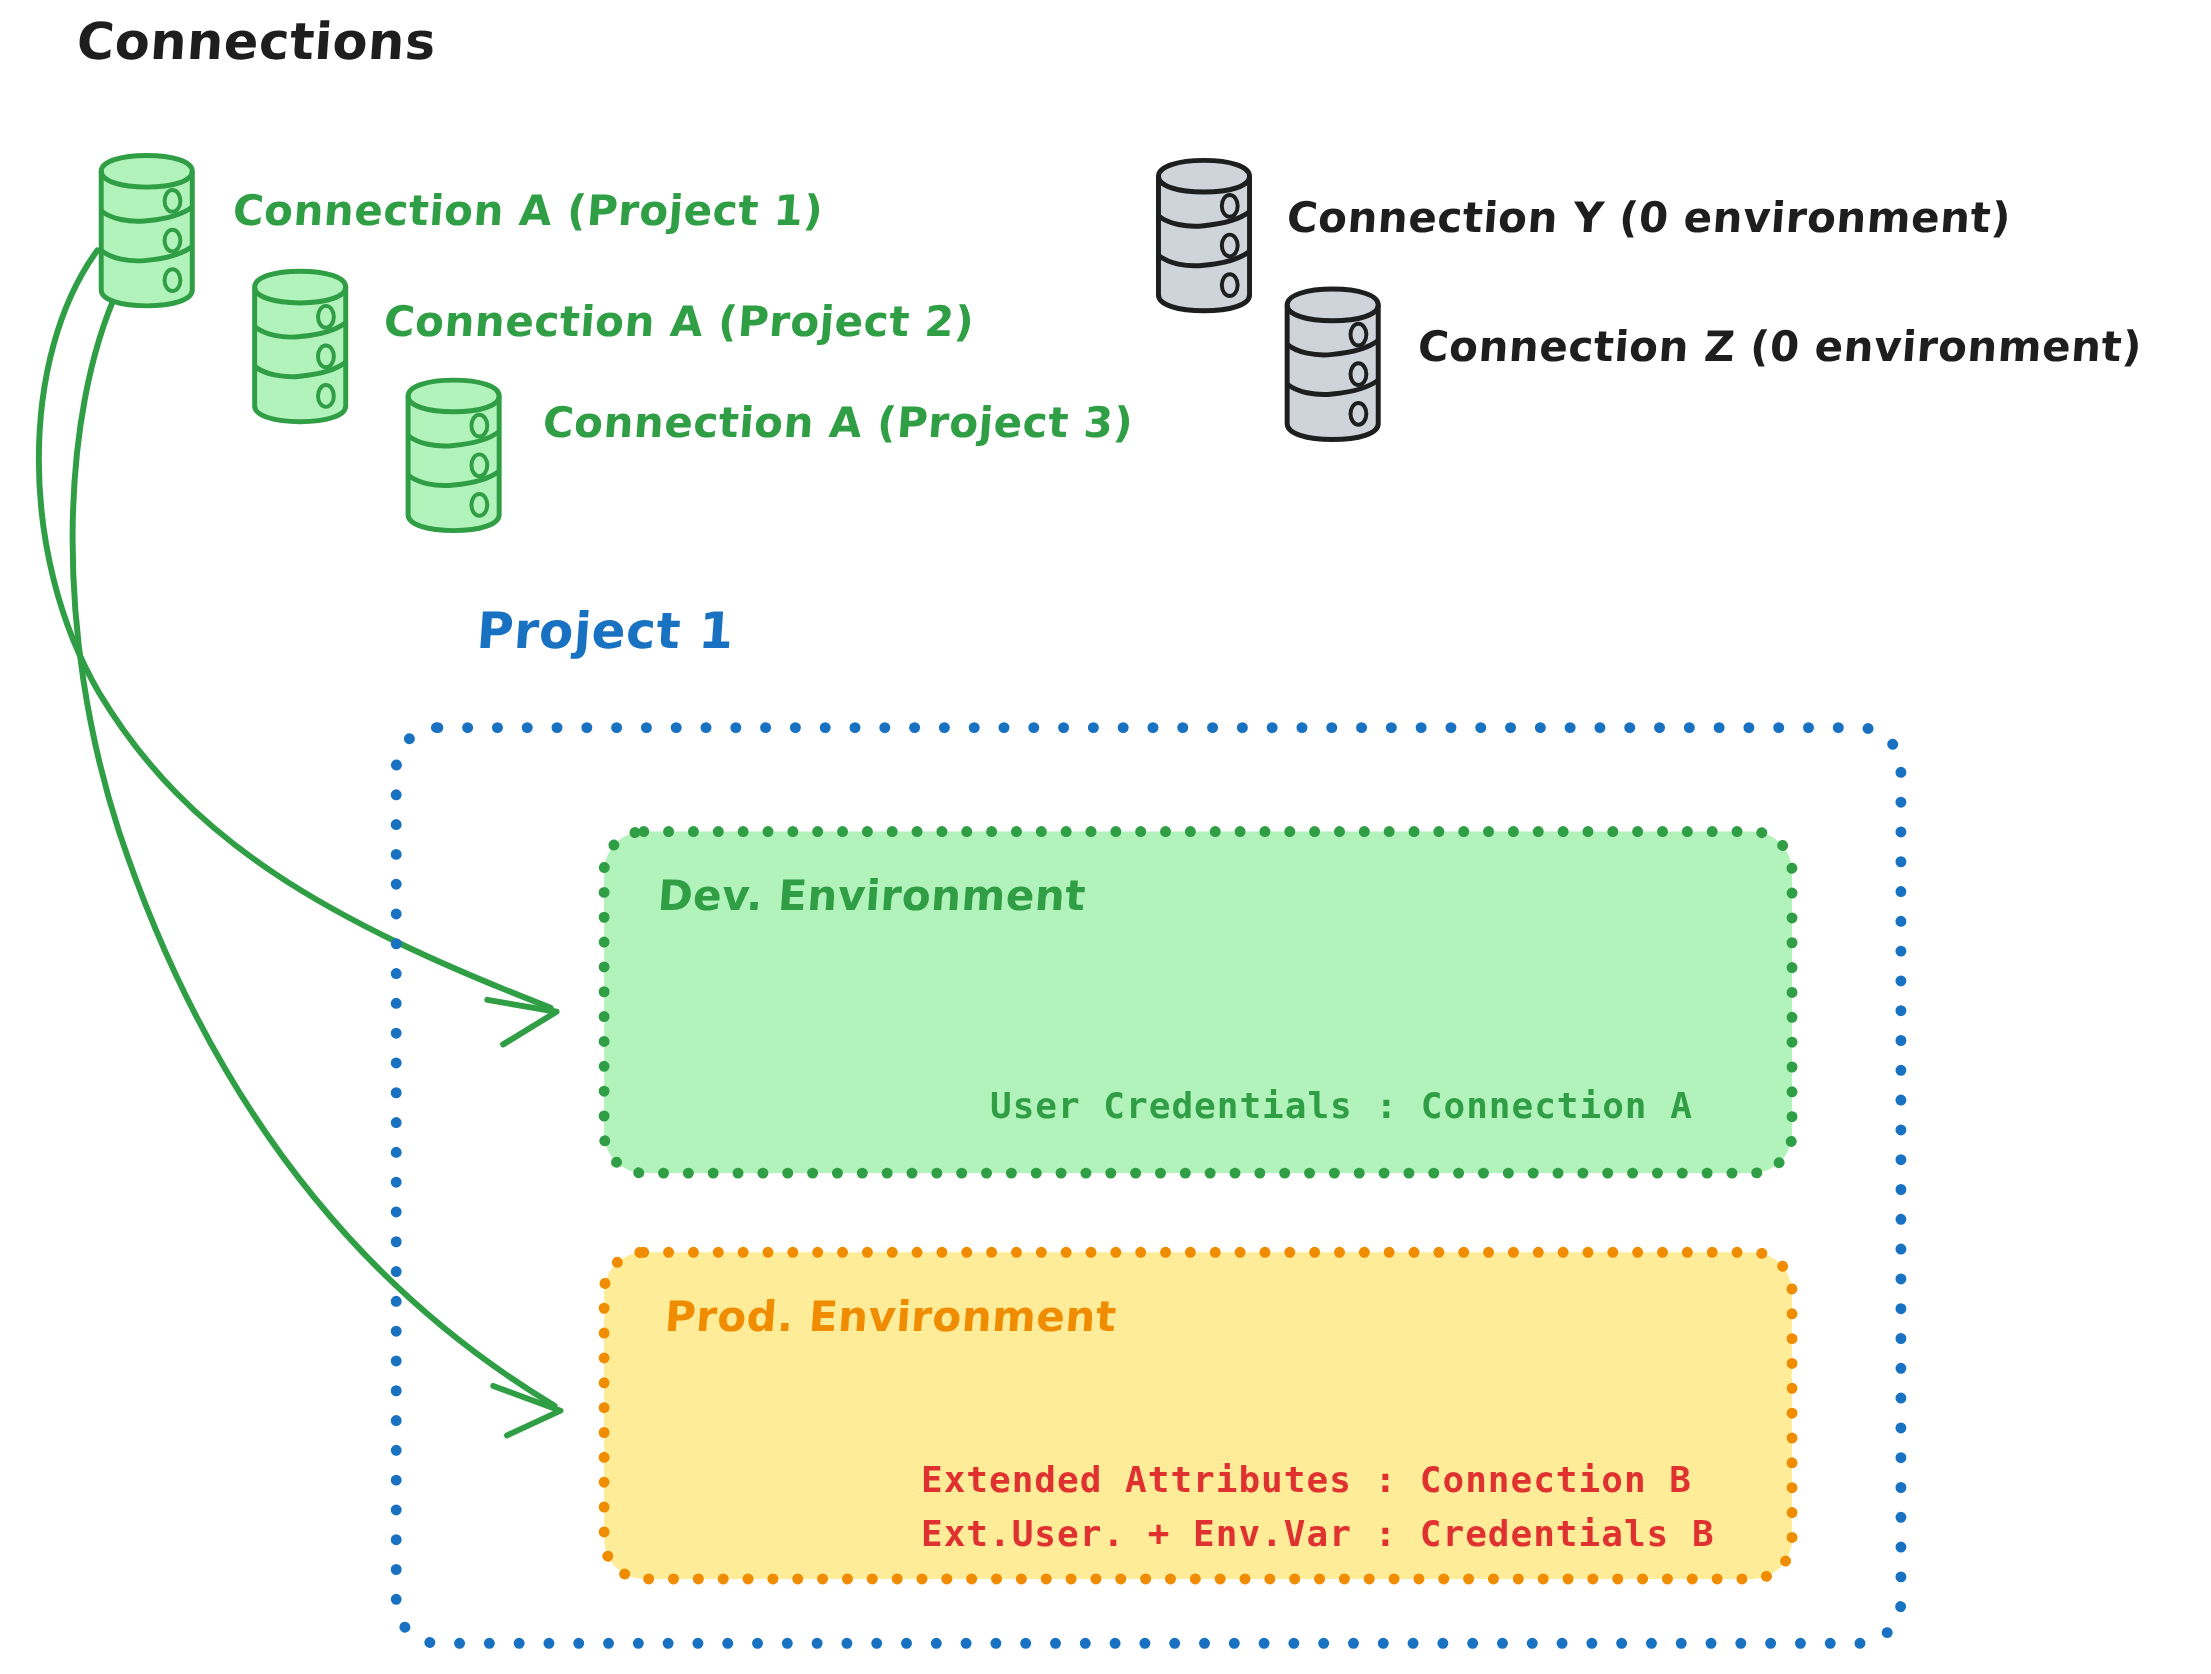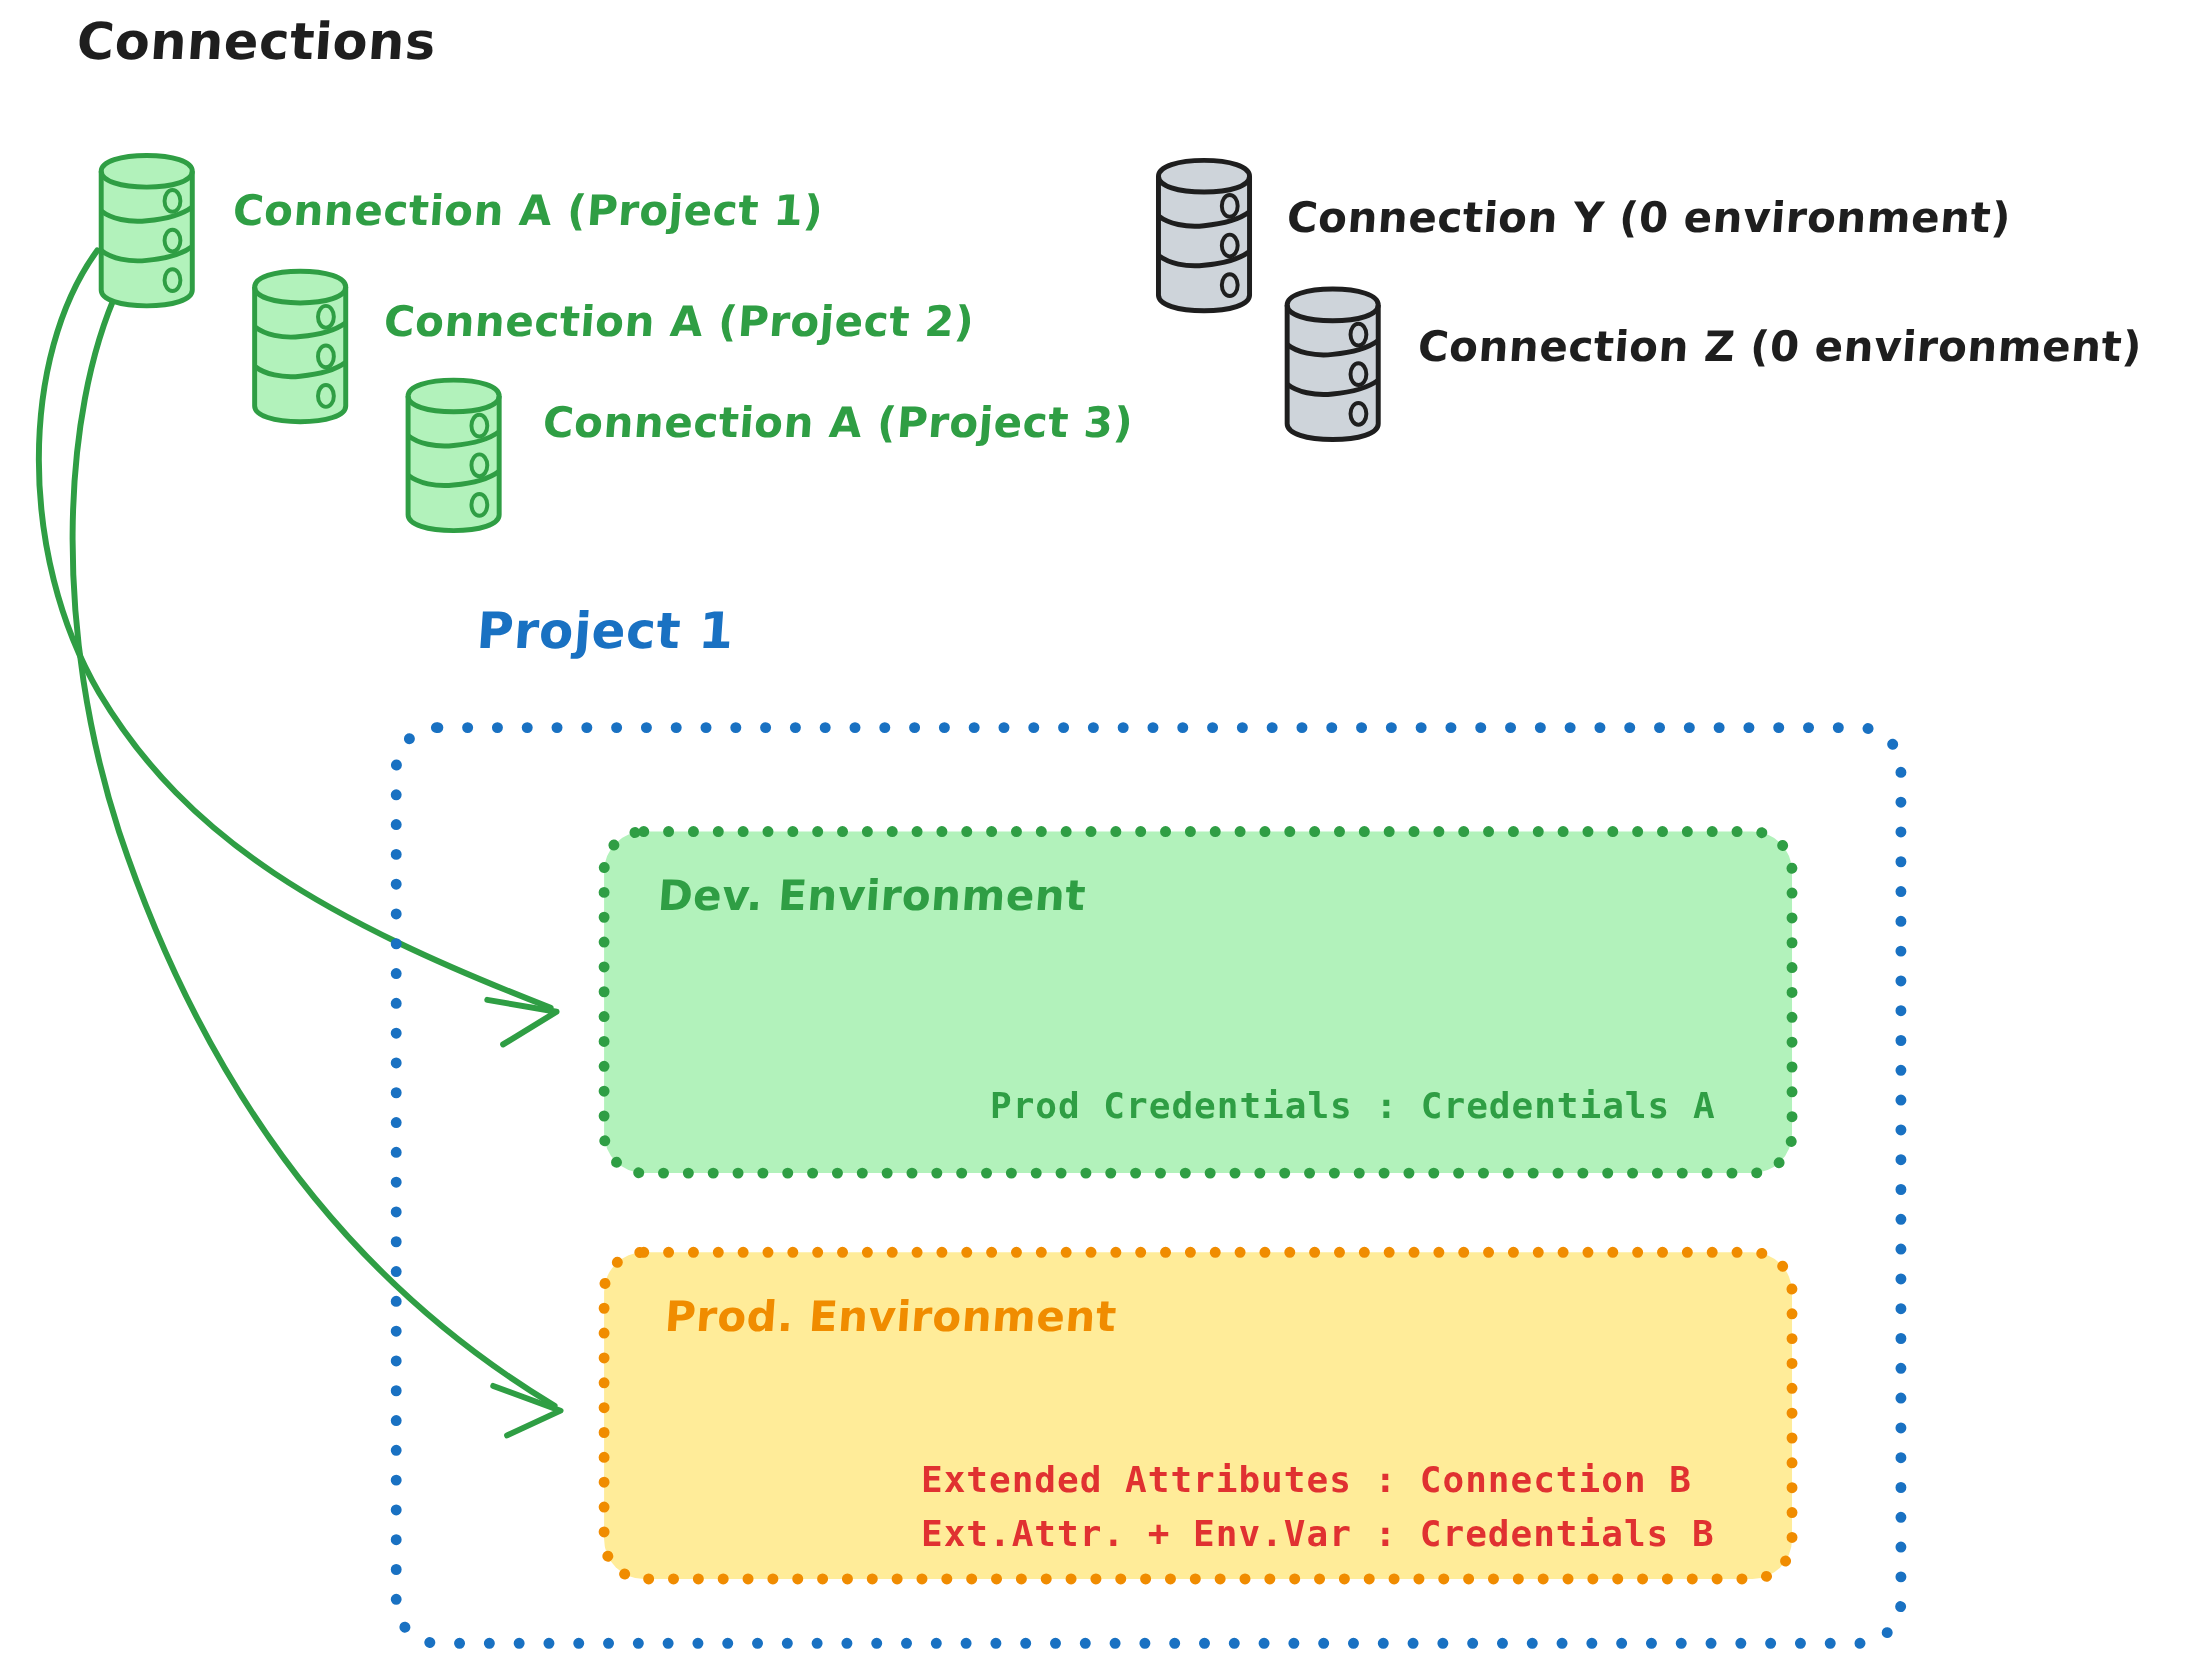--- a/index.html
+++ b/index.html
@@ -168,22 +168,22 @@
 
     <rect x="400" y="735" width="1520" height="925" rx="42" ry="42" fill="none" stroke="#1971c2" stroke-width="11" stroke-linecap="round" stroke-dasharray="0.1 30"></rect>
 
     <rect x="610" y="840" width="1200" height="345" rx="40" ry="40" fill="#b2f2bb" stroke="#2f9e44" stroke-width="11" stroke-linecap="round" stroke-dasharray="0.1 25"></rect>
 
     <rect x="610" y="1265" width="1200" height="330" rx="40" ry="40" fill="#ffec99" stroke="#f08c00" stroke-width="11" stroke-linecap="round" stroke-dasharray="0.1 25"></rect>
   </svg>
 
   <div class="abs hand env-title" id="dev-title" style="left:658px; top:871px;">Dev. Environment</div>
 
-  <div class="abs mono dev-line" style="left:990px; top:1085px;">Prod Credentials : Credentials A</div>
+  <div class="abs mono dev-line" style="left:990px; top:1085px;">User Credentials : Connection A</div>
 
   <div class="abs hand env-title" id="prod-title" style="left:665px; top:1292px;">Prod. Environment</div>
 
   <div class="abs mono prod-line" style="left:921px; top:1439px;">Extended Attributes : Connection B</div>
 
-  <div class="abs mono prod-line" style="left:921px; top:1493px;">Ext.Attr. + Env.Var : Credentials B</div>
+  <div class="abs mono prod-line" style="left:921px; top:1493px;">Ext.User. + Env.Var : Credentials B</div>
 
 </div>
 
 
 </body></html>

